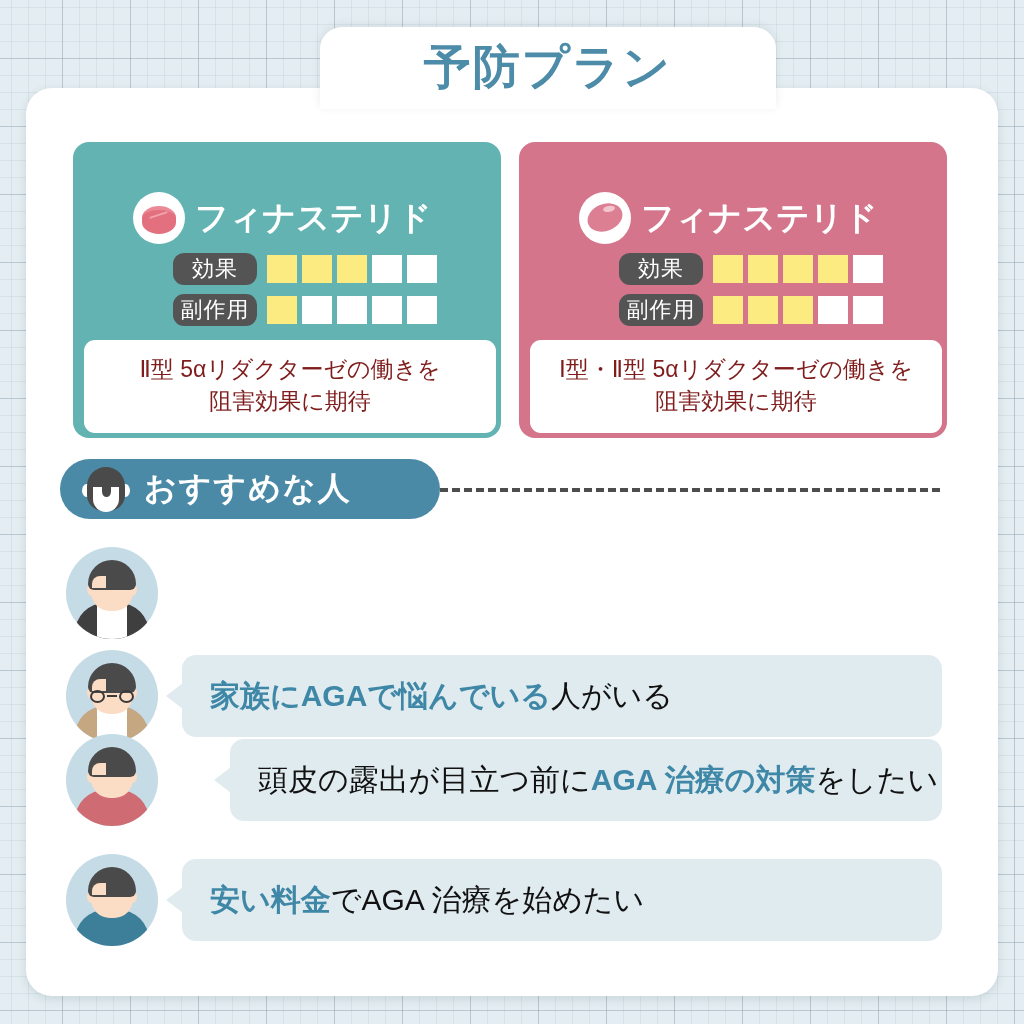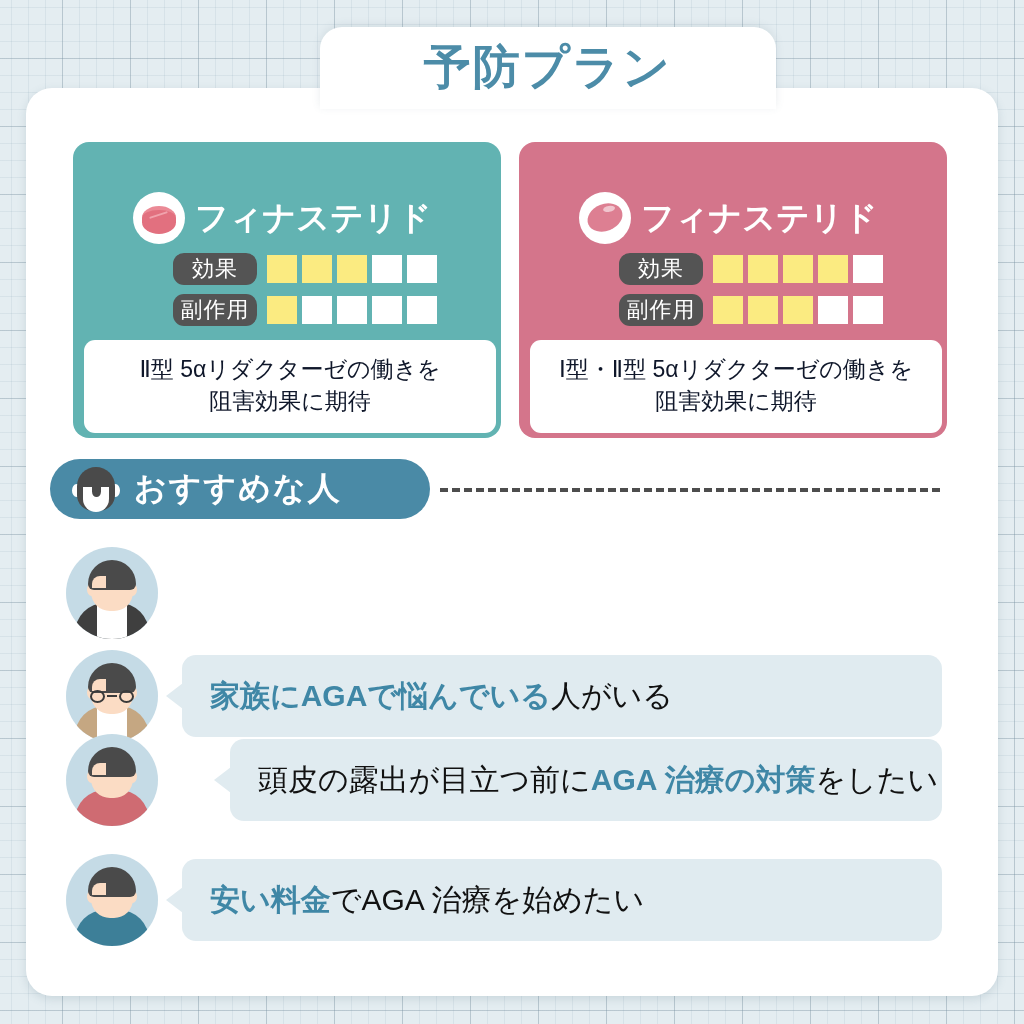--- a/index.html
+++ b/index.html
@@ -183,27 +183,27 @@
   .sq.on { background: #fbeb81; }
 
   .card-desc {
     background: #ffffff;
     margin: 0 5px 5px 11px;
     border-radius: 11px;
     padding: 14px 8px 16px 8px;
     text-align: center;
     font-size: 23px;
     line-height: 1.38;
-    color: #0f172a;
+    color: #7f1d1d;
   }
 
   
   #osusume-badge {
     position: absolute;
-    left: 50px;
+    left: 60px;
     top: 459px;
     width: 380px;
     height: 60px;
     background: #4a8aa6;
     border-radius: 30px;
     display: flex;
     align-items: center;
     padding-left: 22px;
     box-sizing: border-box;
   }

